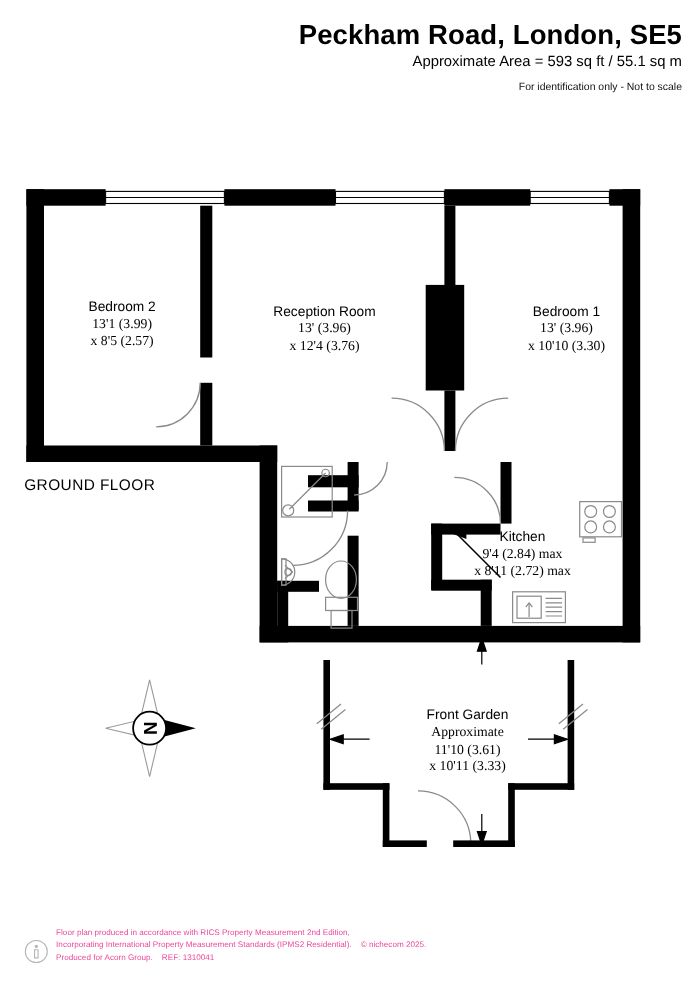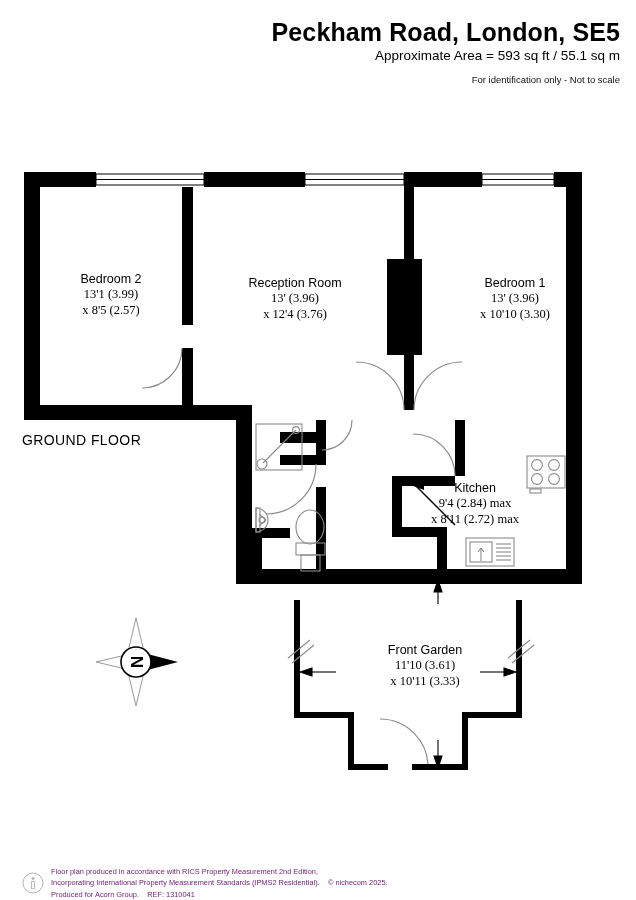--- a/index.html
+++ b/index.html
@@ -26,21 +26,21 @@
   .room .nm{font-size:12.5px;font-weight:normal;}
   .room .dim{font-size:12.5px;font-family:Liberation Serif, serif;}
   #room-bed2{left:36px;top:272px;width:150px;}
   #room-recep{left:190px;top:276px;width:210px;}
   #room-bed1{left:430px;top:276px;width:170px;}
   #room-kitchen{left:390px;top:481px;width:170px;}
   #room-garden{left:340px;top:643px;width:170px;}
 
   
   .footer{position:absolute;left:22px;top:842px;width:580px;display:flex;gap:7px;
-          align-items:center;color:#701a75;margin-top:24px;}
+          align-items:flex-end;color:#ec4899;}
   .footer .txt{font-size:7.4px;line-height:1.52;}
   .finfo{flex:0 0 auto;margin-top:1px;}
 </style>
 </head>
 <body>
 
 <div class="page">
 
   <div class="hdr">
     <div class="hdr-title">Peckham Road, London, SE5</div>
@@ -224,20 +224,21 @@
   </div>
 
   <div class="room" id="room-kitchen">
     <div class="nm">Kitchen</div>
     <div class="dim">9'4 (2.84) max</div>
     <div class="dim">x 8'11 (2.72) max</div>
   </div>
 
   <div class="room" id="room-garden">
     <div class="nm">Front Garden</div>
+    <div class="dim">Approximate</div>
     <div class="dim">11'10 (3.61)</div>
     <div class="dim">x 10'11 (3.33)</div>
   </div>
 
   <div class="footer">
     <svg class="finfo" width="22" height="22" viewBox="0 0 22 22">
       <circle cx="11" cy="11" r="10" fill="none" stroke="#b5b5b5" stroke-width="1"></circle>
       <circle cx="11" cy="6.4" r="1.5" fill="#b5b5b5"></circle>
       <path d="M 9.4 9.4 h 3.2 v 7.4 h -3.2 z" fill="none" stroke="#b5b5b5" stroke-width="1"></path>
     </svg>

